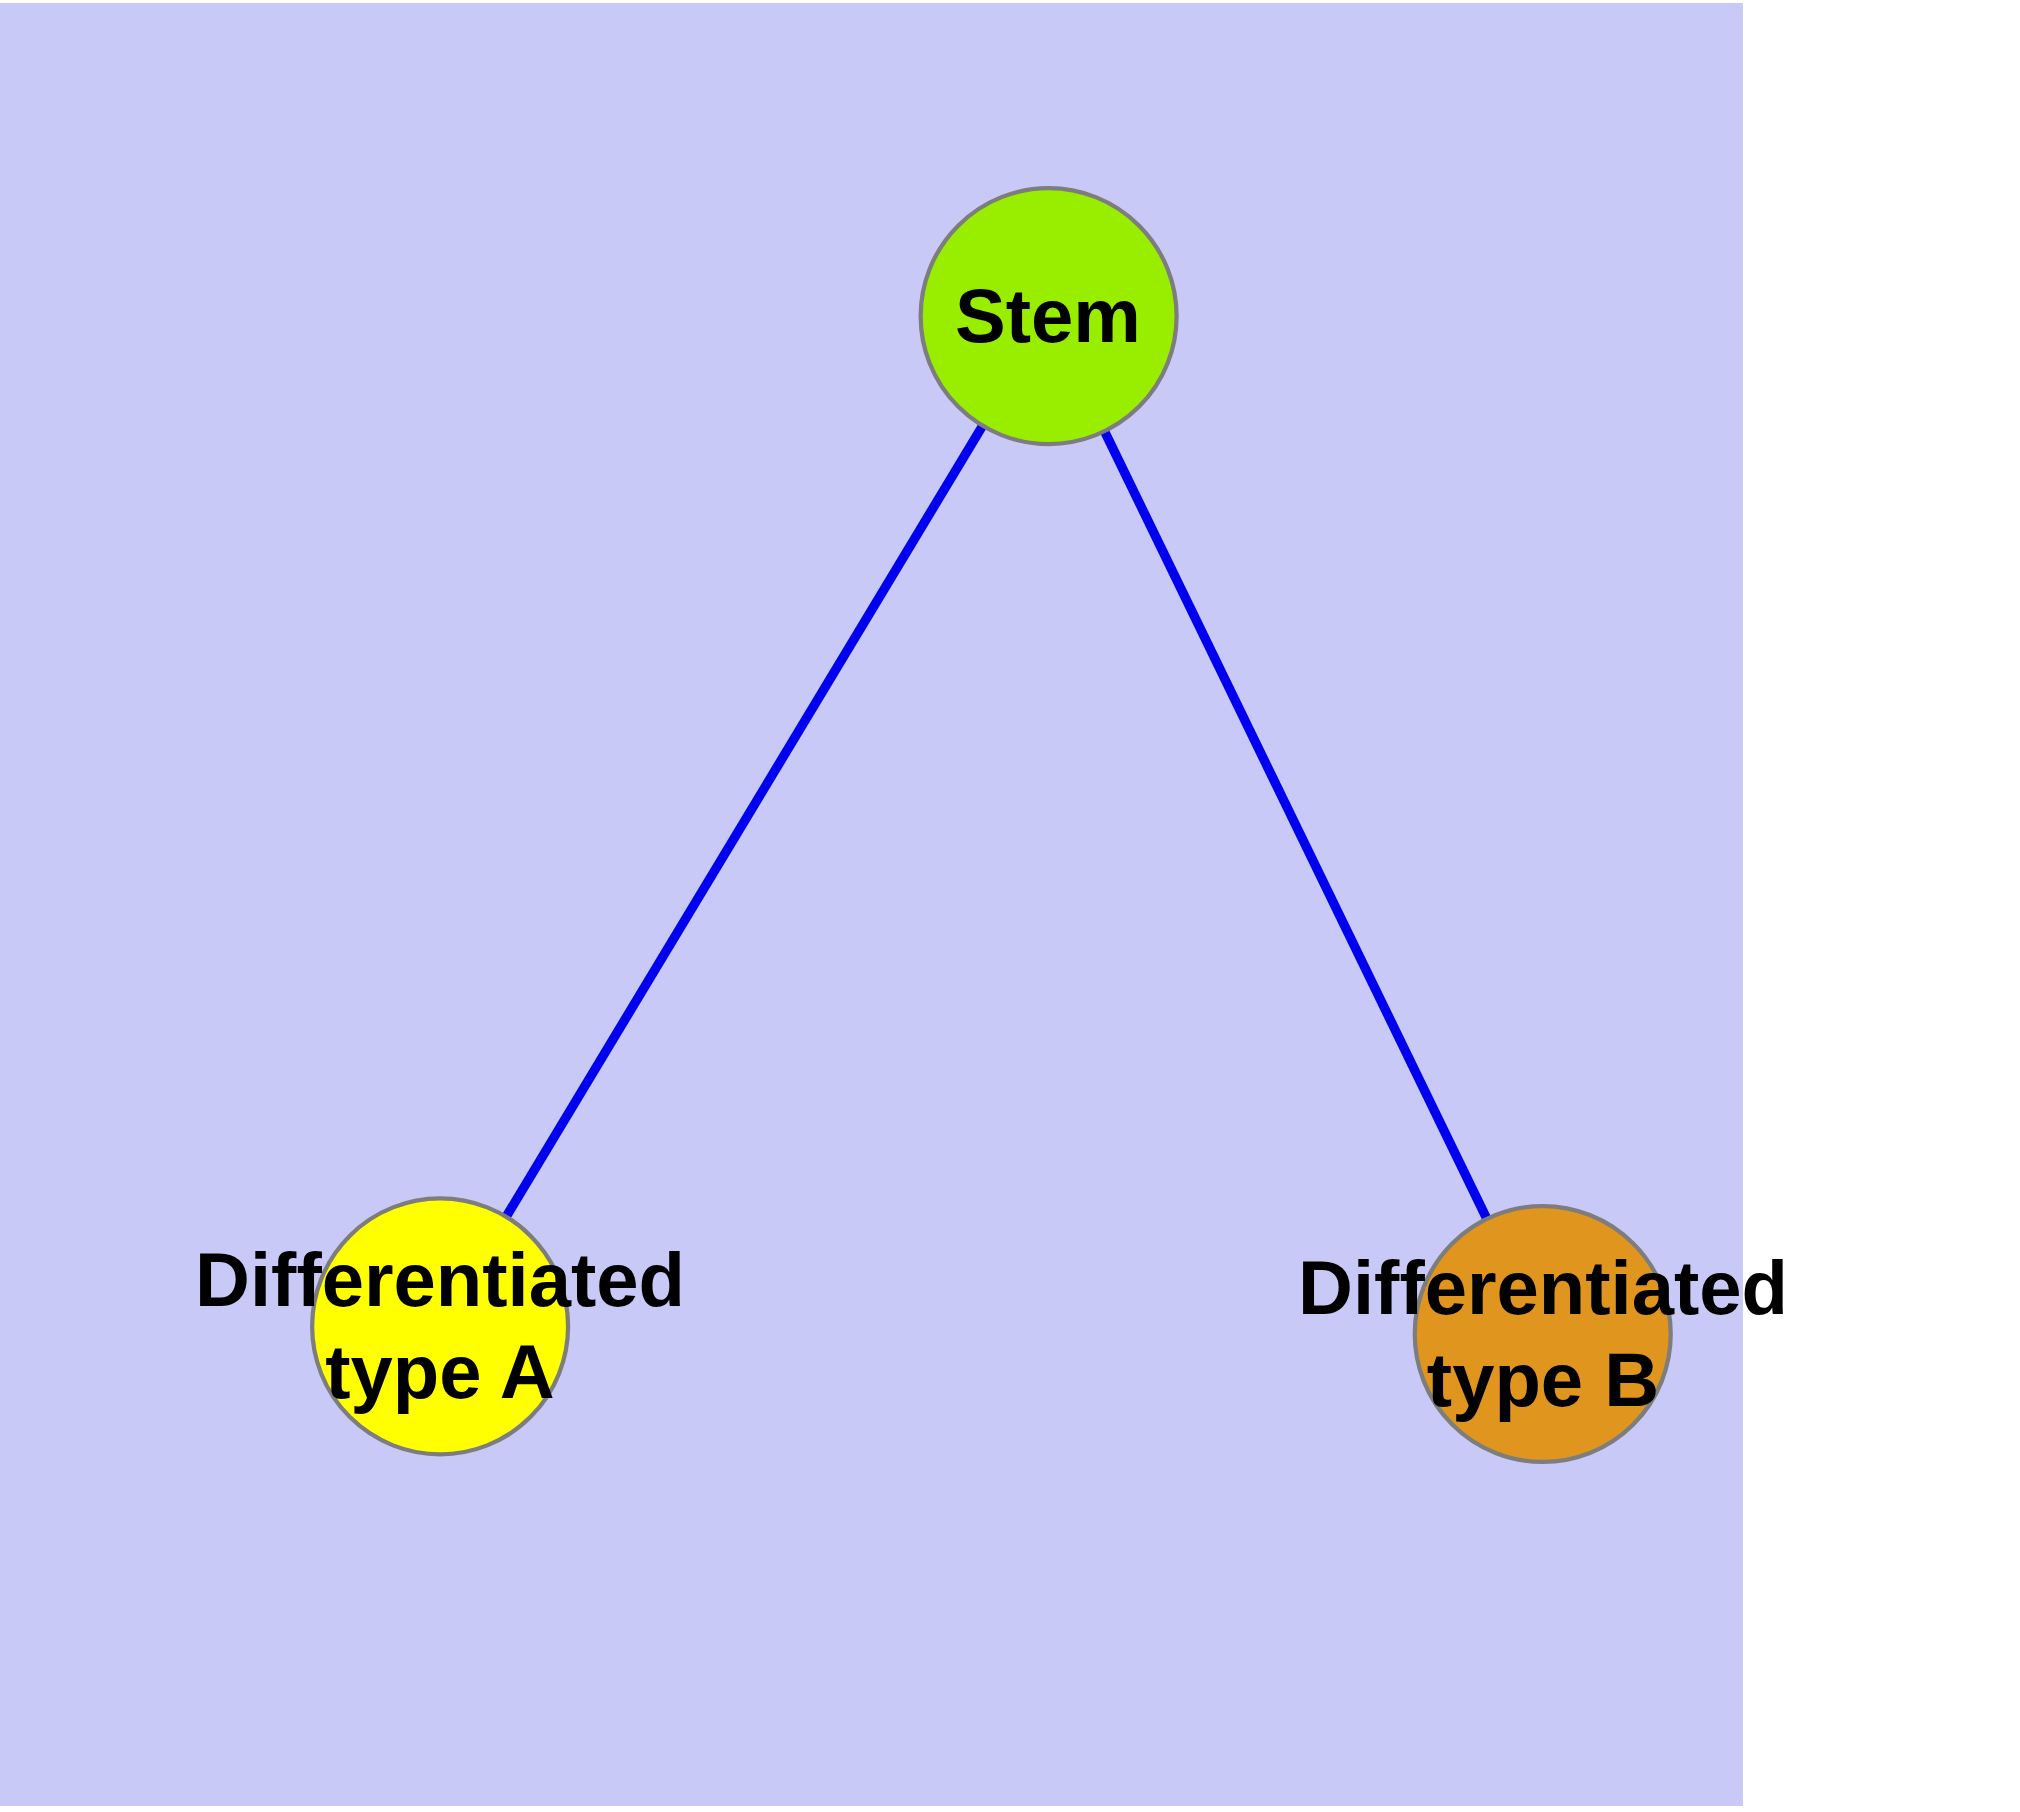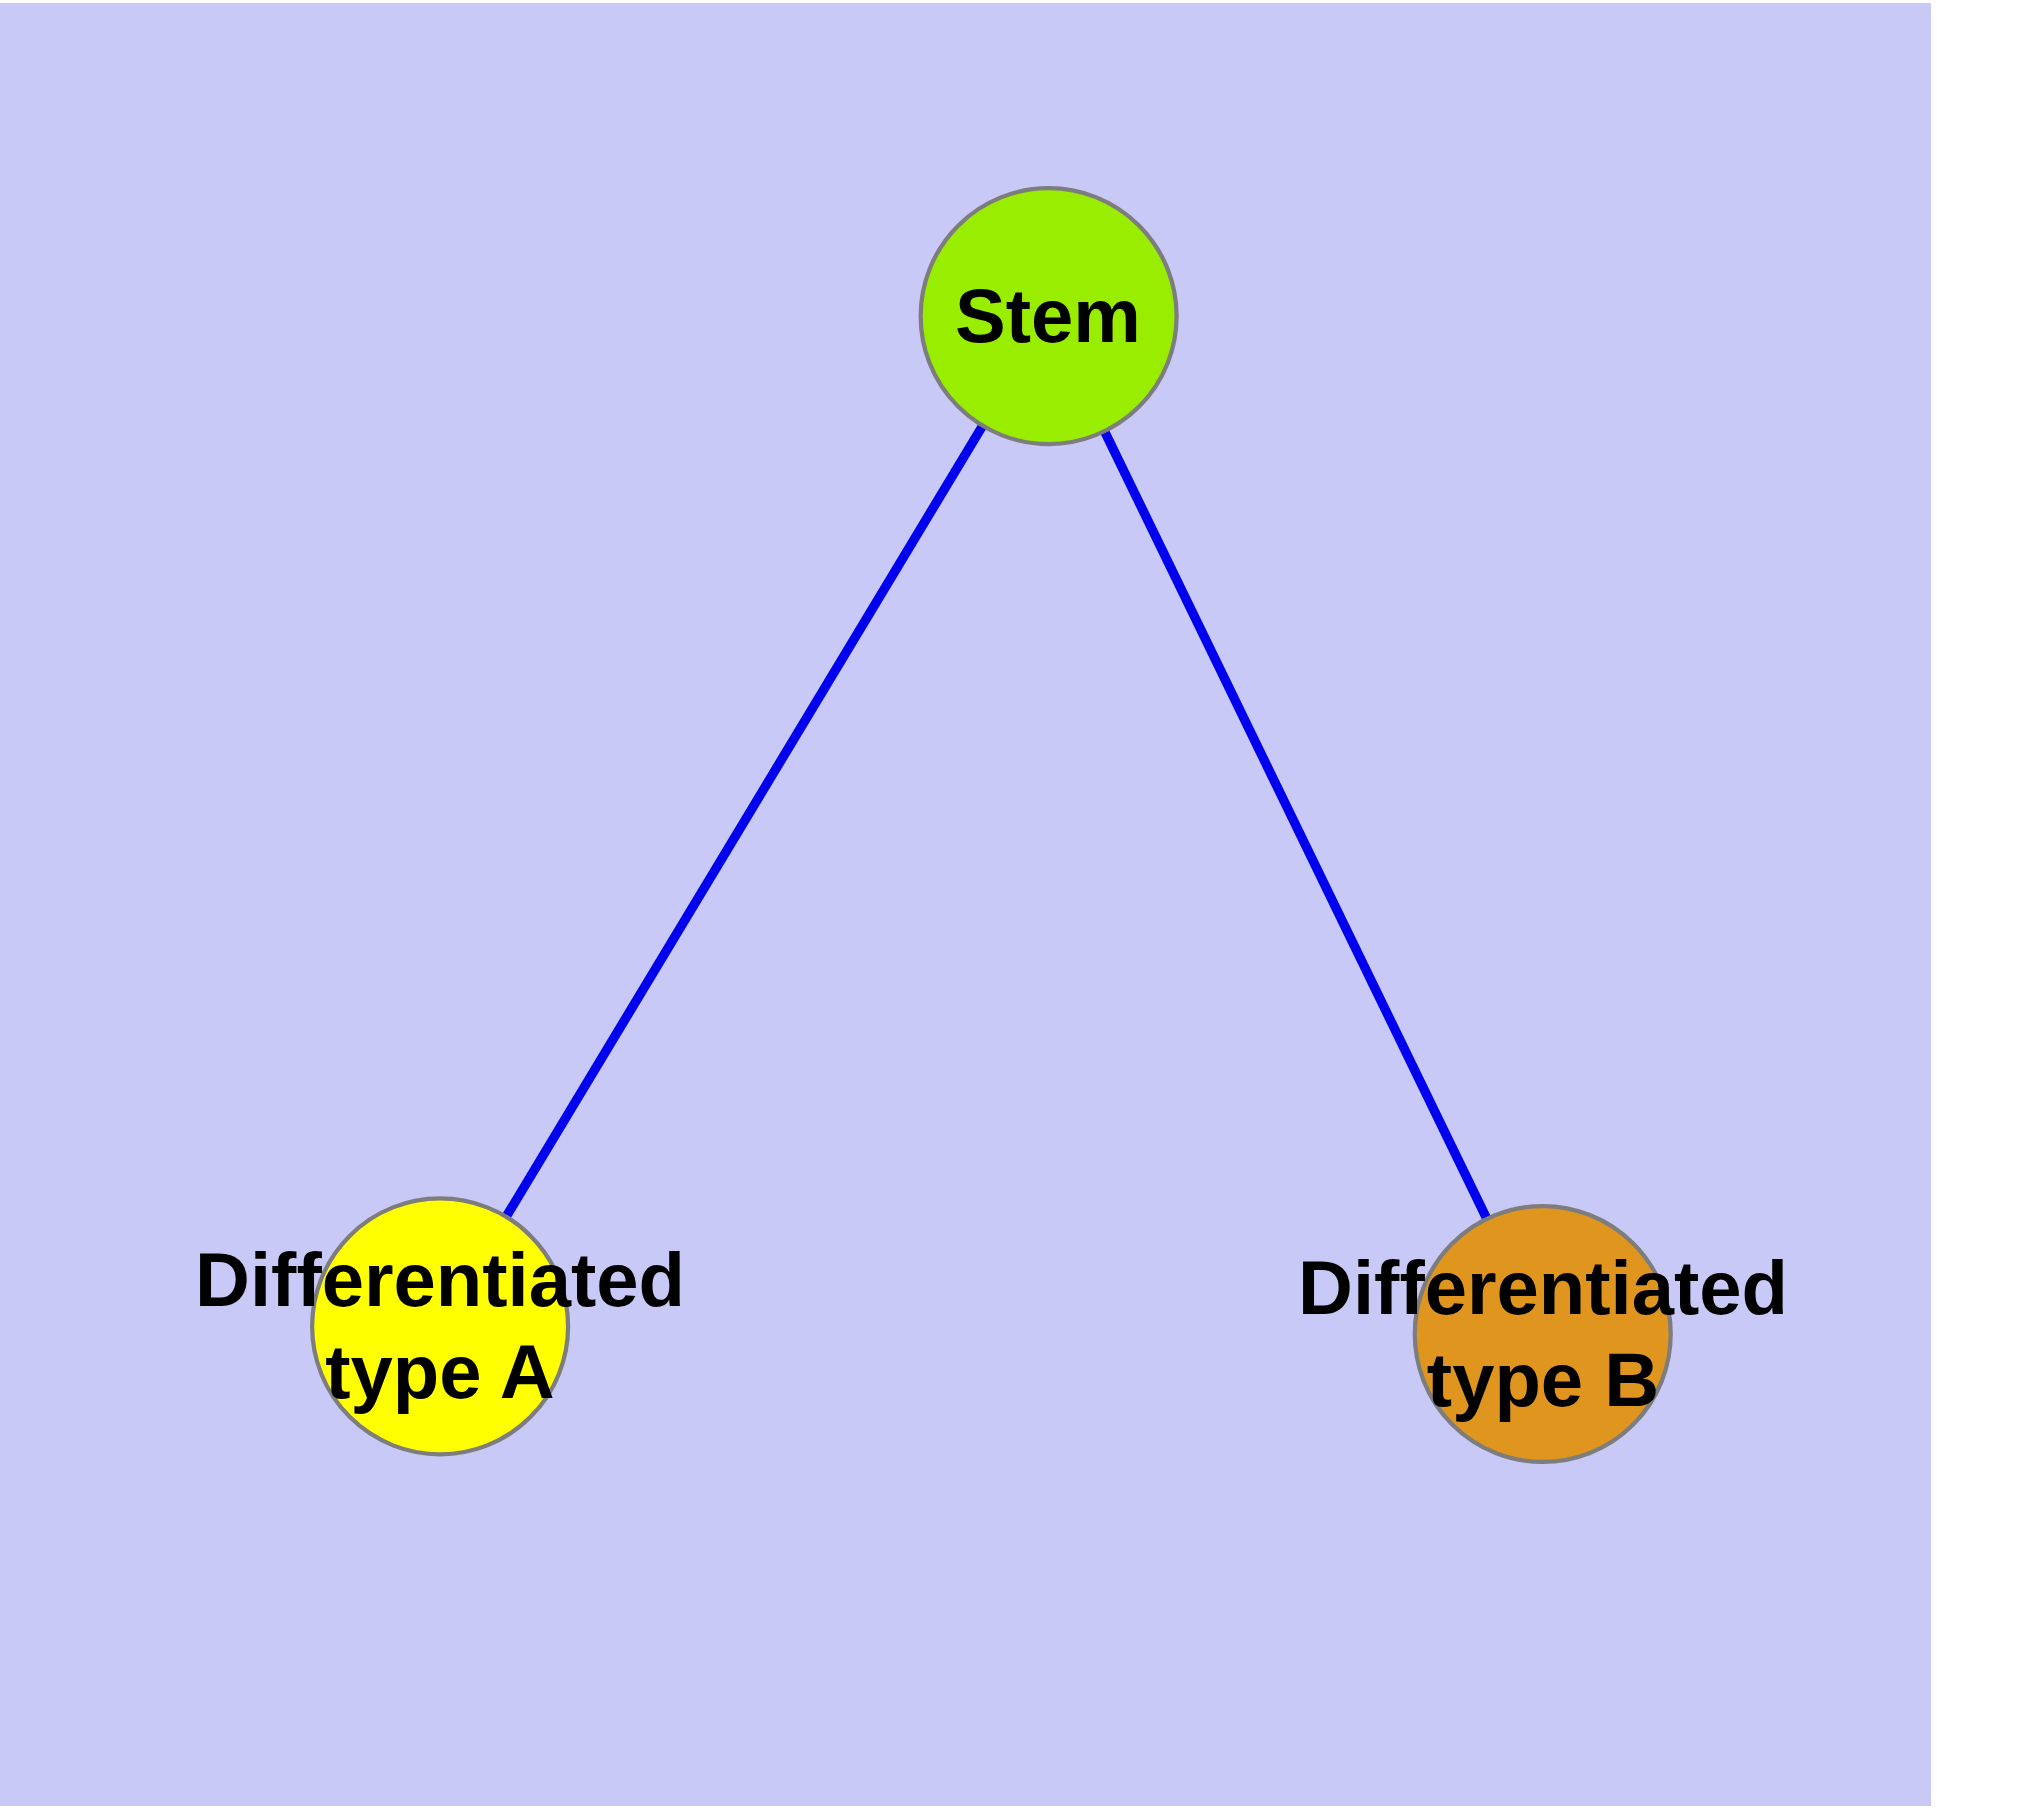--- a/index.html
+++ b/index.html
@@ -6,21 +6,21 @@
     margin: 0;
     padding: 0;
     width: 2021px;
     height: 1812px;
     background: #ffffff;
     font-family: "Liberation Sans", sans-serif;
     overflow: hidden;
   }
   .canvas {
     position: relative;
-    width: 1931px;
+    width: 1743px;
     height: 1812px;
     background: #ffffff;
   }
   .panel {
     position: absolute;
     left: 0;
     right: 0;
     top: 2.5px;
     bottom: 6px;
   }

